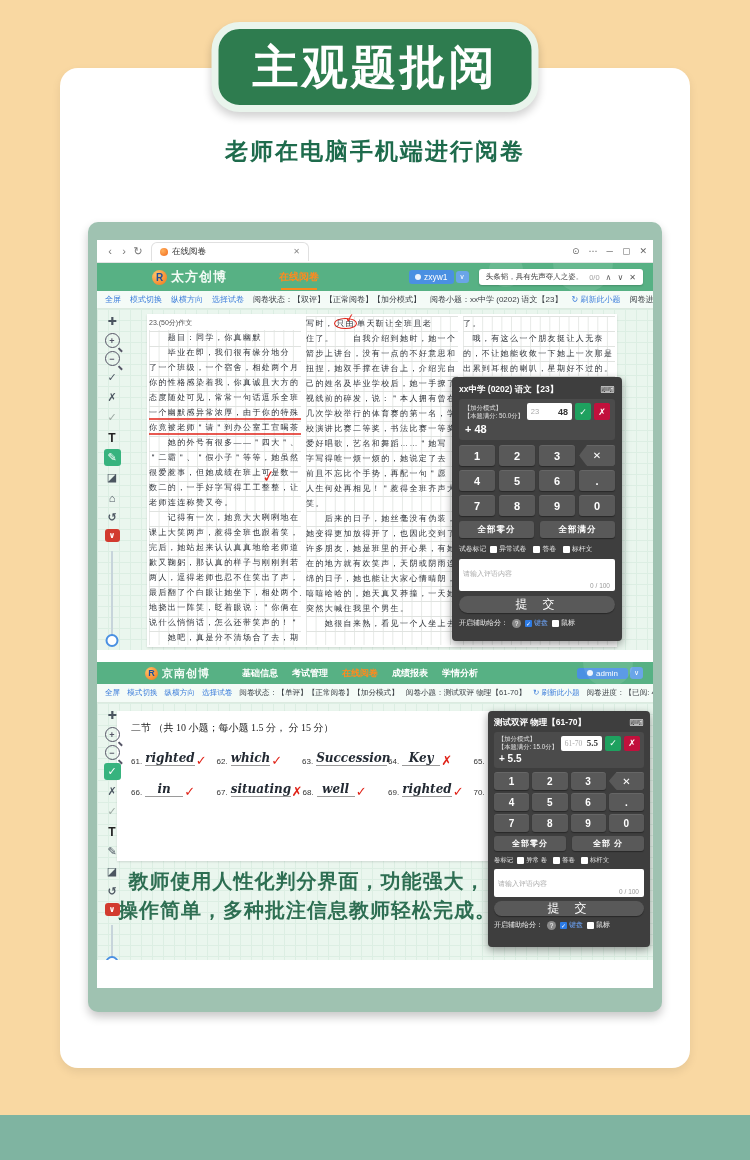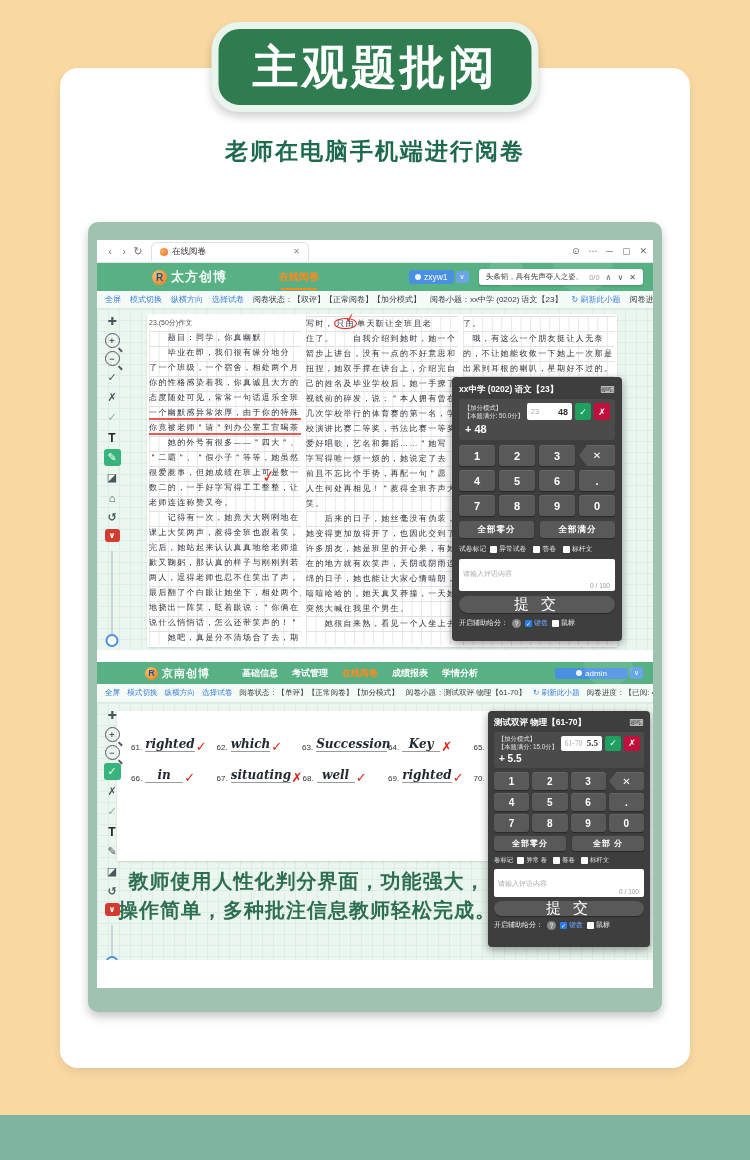--- a/index.html
+++ b/index.html
@@ -85,21 +85,21 @@
   .key{height:21px;background:#595959;border-radius:3px;color:#fff;font-size:11px;font-weight:bold;display:flex;align-items:center;justify-content:center;box-shadow:inset 0 1px 0 rgba(255,255,255,.08),0 1px 1px rgba(0,0,0,.35);}
   .keypad .key:nth-child(4){clip-path:polygon(22% 0,100% 0,100% 100%,22% 100%,0 50%);border-radius:2px;font-size:10px;}
   .p-wide{display:grid;grid-template-columns:1fr 1fr;gap:6px;margin-top:5px;}
   .wbtn{height:17px;background:#595959;border-radius:3px;color:#fff;font-size:8.5px;font-weight:bold;display:flex;align-items:center;justify-content:center;letter-spacing:1px;box-shadow:0 1px 1px rgba(0,0,0,.35);}
   .p-marks{display:flex;align-items:center;gap:4px;margin-top:6px;font-size:6.8px;color:#e6e6e6;white-space:nowrap;}
   .cb{width:7px;height:7px;background:#fff;border-radius:1px;display:inline-block;}
   .mk{display:flex;align-items:center;gap:2px;}
   .p-comment{position:relative;margin-top:5px;background:#fff;border-radius:2px;height:32px;padding:3px 4px;box-sizing:border-box;}
   .p-comment .ph{font-size:7px;color:#aaa;}
   .p-comment .cnt{position:absolute;right:5px;bottom:2px;font-size:6.5px;color:#999;}
-  .p-submit{margin-top:5px;height:17px;background:#595959;border-radius:9px;color:#fff;font-size:15px;display:flex;align-items:center;justify-content:center;letter-spacing:4px;box-shadow:0 1px 1px rgba(0,0,0,.35);}
+  .p-submit{margin-top:5px;height:17px;background:#595959;border-radius:9px;color:#fff;font-size:12px;display:flex;align-items:center;justify-content:center;letter-spacing:4px;box-shadow:0 1px 1px rgba(0,0,0,.35);font-family:Liberation Mono, monospace;}
   .p-assist{display:flex;align-items:center;gap:4px;margin-top:5px;font-size:7px;color:#f0f0f0;white-space:nowrap;}
   .badge{width:9px;height:9px;border-radius:50%;background:#8a8a8a;color:#fff;font-size:6.5px;display:inline-flex;align-items:center;justify-content:center;}
   .cb.on{background:#2D7BE5;color:#fff;font-size:6px;display:inline-flex;align-items:center;justify-content:center;}
   .opt-on{color:#6FA8FF;}
 
   
   .sheet{position:absolute;left:20px;top:8px;width:456px;height:150px;background:#fff;box-shadow:0 1px 2px rgba(0,0,0,.12);padding:10px 14px;box-sizing:border-box;}
   .sheet-head{font-family:"Liberation Serif","DejaVu Serif",serif;font-size:10px;color:#222;}
   .ansrow{display:flex;margin-top:17px;}
   .ans{display:flex;align-items:flex-end;width:86px;}
@@ -377,21 +377,21 @@
             <span class="brand" style="font-size:11px;">京南创博</span>
           </div>
           <div class="gnav" style="margin-left:22px;font-size:9px;gap:14px;display:flex;">
               <span class="it">基础信息</span>
               <span class="it">考试管理</span>
               <span class="it active">在线阅卷</span>
               <span class="it">成绩报表</span>
               <span class="it">学情分析</span>
             </div>
           <div style="margin-left:auto;display:flex;align-items:center;">
-            <span class="userbtn" style="font-size:8px;padding:1px 21px;">
+            <span class="userbtn" style="font-size:8px;padding:1px 10px;">
                 <span class="dot"></span>
                 <span>admin</span>
               </span>
             <span class="dropbtn">∨</span>
           </div>
         </div>
 
         <div class="toolbar" style="height:18px;font-size:7.6px;gap:7px;">
           <span style="display:flex;gap:7px;">
               <span class="lnk">全屏</span>
@@ -441,20 +441,21 @@
                 <span class="tool reddot">
                   <i>∨</i>
                 </span>
               </span>
             <span class="slider" style="height:40px;">
                 <span class="hb"></span>
               </span>
           </div>
 
           <div class="sheet">
+            <div class="sheet-head">二节 （共 10 小题；每小题 1.5 分，  分 15 分）</div>
             <div class="ansrow">
                 <span class="ans">
                 <i class="no">61.</i>
                 <b class="word">righted</b>
                 <em class="mark">✓</em>
               </span>
                 <span class="ans">
                 <i class="no">62.</i>
                 <b class="word">which</b>
                 <em class="mark">✓</em>

